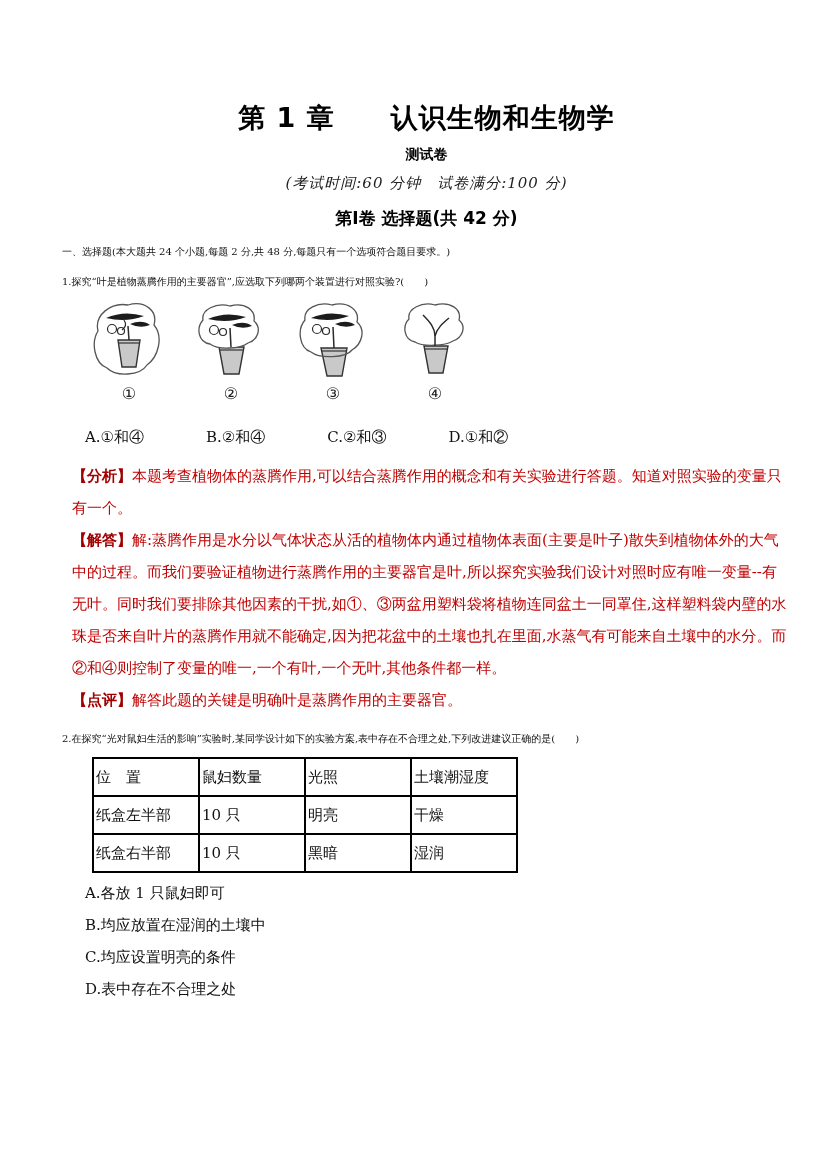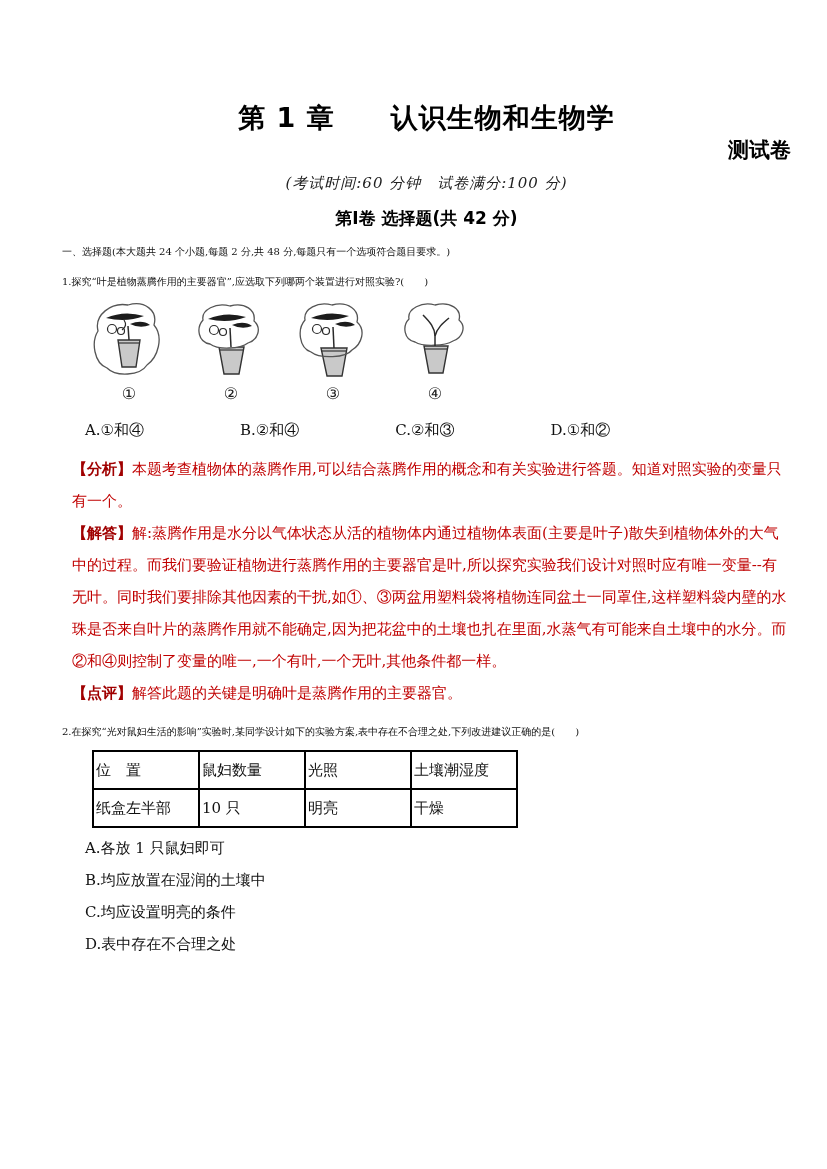--- a/index.html
+++ b/index.html
@@ -9,38 +9,38 @@
     color:#111;overflow:hidden;box-sizing:border-box;
     padding:100px 36px 0 62px;
   }
   .title{
     font-family:"DejaVu Sans","Liberation Sans",sans-serif;
     font-weight:bold;font-size:27px;text-align:center;line-height:1.35;
     letter-spacing:1px;color:#000;
   }
   .subtitle{
     font-family:"DejaVu Sans","Liberation Sans",sans-serif;
-    font-weight:bold;font-size:21px;text-align:right;color:#000;
+    font-weight:bold;font-size:14px;text-align:center;margin-top:10px;color:#000;
   }
   .exam-info{
     font-style:italic;font-size:15px;text-align:center;margin-top:10px;color:#222;
     letter-spacing:1px;
   }
   .section-header{
     font-family:"DejaVu Sans","Liberation Sans",sans-serif;
     font-weight:bold;font-size:17px;text-align:center;margin-top:14px;color:#000;
   }
   .body-line{font-size:10px;line-height:28px;color:#111;}
   .intro{margin-top:8px;}
   .hang{padding-left:26px;text-indent:-26px;}
   .figures-row{display:flex;gap:16px;margin-top:6px;margin-left:24px;}
   .figure{width:86px;text-align:center;}
   .figure svg{display:block;margin:0 auto;}
   .figure-label{font-size:16px;line-height:20px;margin-top:2px;color:#222;}
-  .q1-options{display:flex;gap:96px;padding-left:23px;margin-top:13px;font-size:15px;line-height:26px;}
+  .q1-options{display:flex;gap:62px;padding-left:23px;margin-top:20px;font-size:15px;line-height:26px;}
   .red-para{
     font-size:15px;line-height:32px;color:#c00000;padding-left:10px;margin:0;
   }
   .red-para .tag{color:#a00000;font-weight:bold;}
   .first-red{margin-top:10px;}
   .q2-stem{margin-top:8px;line-height:29px;}
   .exp-table{
     border-collapse:collapse;margin-left:30px;margin-top:4px;
     width:426px;table-layout:fixed;
   }
@@ -148,20 +148,26 @@
         <td>鼠妇数量</td>
         <td>光照</td>
         <td>土壤潮湿度</td>
       </tr>
       <tr>
         <td>纸盒左半部</td>
         <td>10 只</td>
         <td>明亮</td>
         <td>干燥</td>
       </tr>
+      <tr>
+        <td>纸盒右半部</td>
+        <td>10 只</td>
+        <td>黑暗</td>
+        <td>湿润</td>
+      </tr>
     </tbody>
   </table>
 
   <div class="q2-options">
     <div class="opt">A.各放 1 只鼠妇即可</div>
     <div class="opt">B.均应放置在湿润的土壤中</div>
     <div class="opt">C.均应设置明亮的条件</div>
     <div class="opt">D.表中存在不合理之处</div>
   </div>
 

